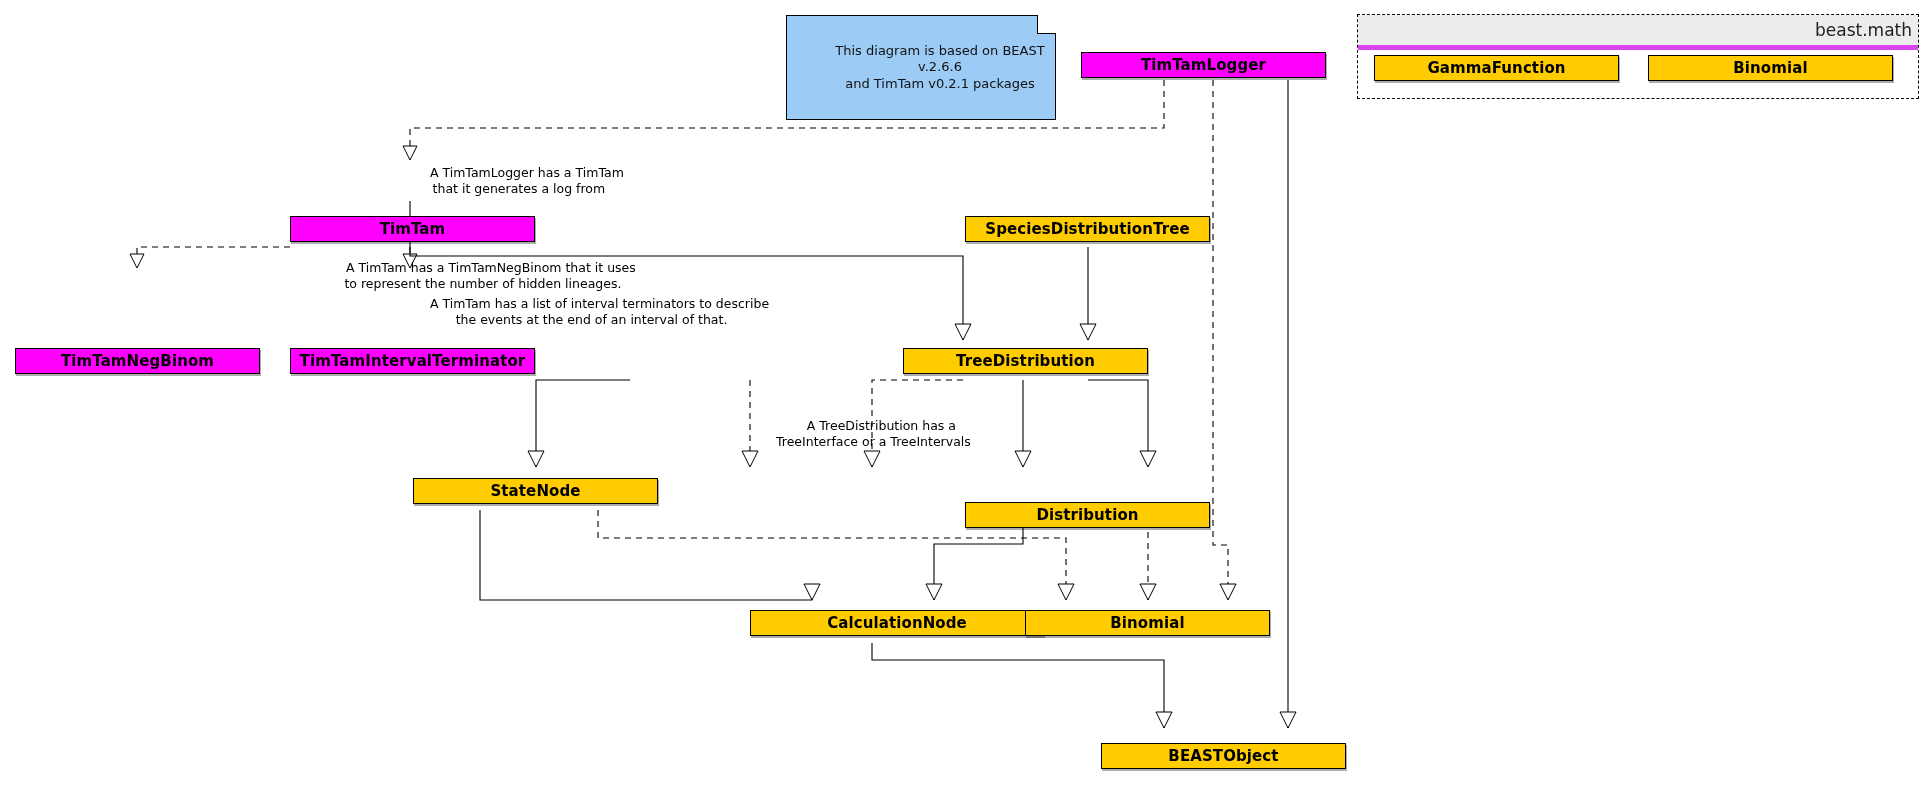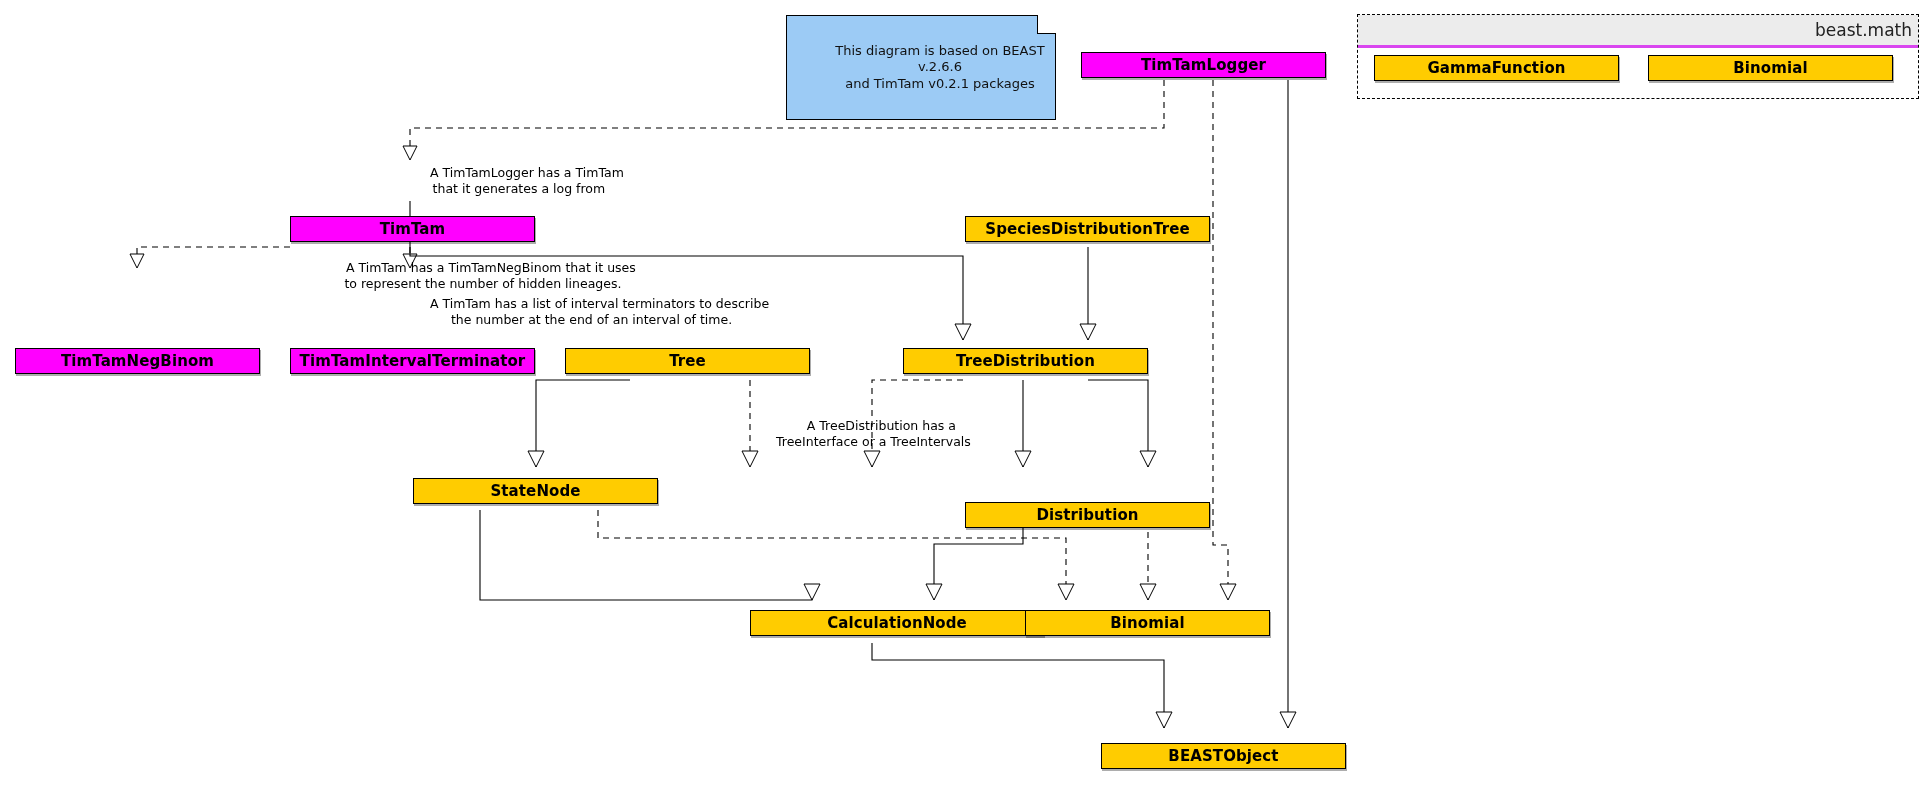--- a/index.html
+++ b/index.html
@@ -11,21 +11,21 @@
 
   .cls{position:absolute;box-sizing:border-box;border:1px solid #000000;
        display:flex;align-items:center;justify-content:center;
        font-weight:bold;font-size:15px;letter-spacing:.1px;height:26px;
        box-shadow:1px 2px 0 rgba(0,0,0,.32);}
   .cls.beast{background:#ffcc00;}
   .cls.timtam{background:#ff00ff;}
 
   .pkg{position:absolute;box-sizing:border-box;border:1px dashed #000;background:#ffffff;}
   .pkg-head{position:absolute;left:0;top:0;right:0;height:30px;background:#ececec;
-            border-bottom:3px solid #d946ef;display:flex;align-items:center;
+            border-bottom:5px solid #d946ef;display:flex;align-items:center;
             justify-content:flex-end;padding-right:6px;font-size:17px;color:#222;}
 
   .note{position:absolute;box-sizing:border-box;background:#9ccbf5;border:1px solid #000;
         font-size:13px;line-height:1.25;text-align:center;color:#111;
         display:flex;align-items:center;justify-content:center;padding:4px 10px;}
   .note .fold{position:absolute;right:-1px;top:-1px;width:18px;height:18px;
         background:#ffffff;border-left:1px solid #000;border-bottom:1px solid #000;
         transform:none;}
 
   .elabel{position:absolute;font-size:12.5px;line-height:1.22;color:#000;
@@ -127,23 +127,20 @@
   </div>
 
   <div class="cls timtam" style="left:290px;top:348px;width:245px;">
     <span>TimTamIntervalTerminator</span>
   </div>
 
   <div class="cls beast" style="left:965px;top:216px;width:245px;">
     <span>SpeciesDistributionTree</span>
   </div>
 
-  <div class="cls beast" style="left:565px;top:348px;width:245px;">
-    <span>Tree</span>
-  </div>
 
   <div class="cls beast" style="left:903px;top:348px;width:245px;">
     <span>TreeDistribution</span>
   </div>
 
   <div class="cls beast" style="left:413px;top:478px;width:245px;">
     <span>StateNode</span>
   </div>
 
 
@@ -168,21 +165,21 @@
 that it generates a log from</span>
   </div>
 
   <div class="elabel" style="left:330px;top:245px;">
     <span style="white-space:pre-line;">A TimTam has a TimTamNegBinom that it uses
 to represent the number of hidden lineages.</span>
   </div>
 
   <div class="elabel" style="left:414px;top:281px;">
     <span style="white-space:pre-line;">A TimTam has a list of interval terminators to describe
-the number at the end of an interval of time.</span>
+the events at the end of an interval of that.</span>
   </div>
 
   <div class="elabel" style="left:776px;top:403px;">
     <span style="white-space:pre-line;">A TreeDistribution has a
 TreeInterface or a TreeIntervals</span>
   </div>
 
 </div>
 
 </body></html>

